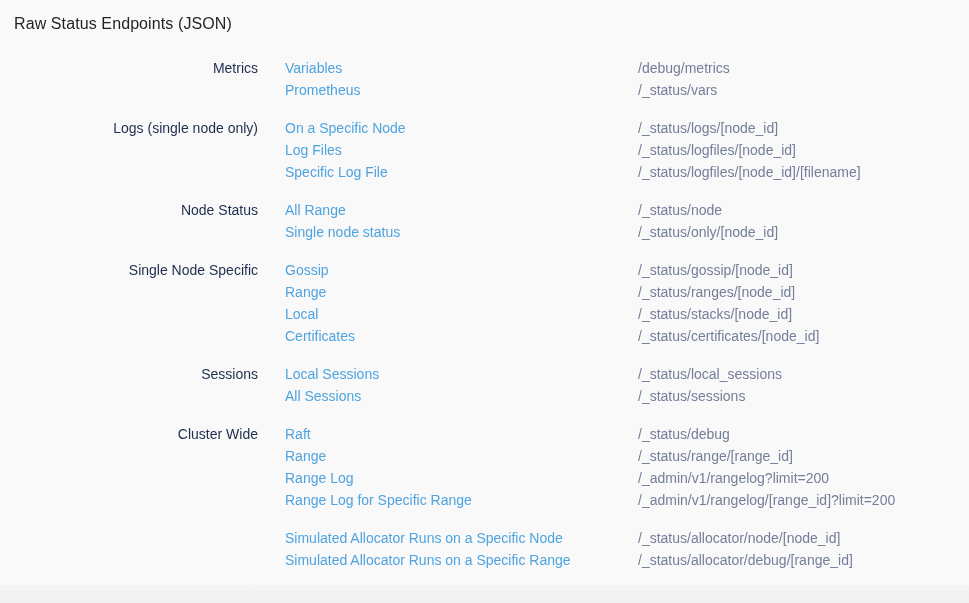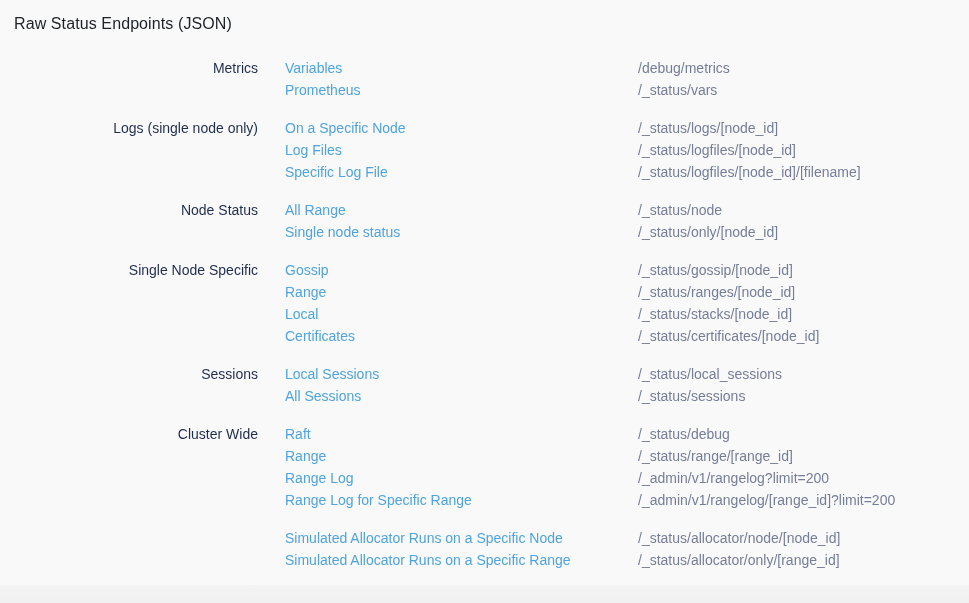--- a/index.html
+++ b/index.html
@@ -126,18 +126,18 @@
     <a class="link">Range Log</a>
     <div class="path">/_admin/v1/rangelog?limit=200</div>
     <a class="link">Range Log for Specific Range</a>
     <div class="path">/_admin/v1/rangelog/[range_id]?limit=200</div>
   </div>
 
   <div class="section">
     <a class="link">Simulated Allocator Runs on a Specific Node</a>
     <div class="path">/_status/allocator/node/[node_id]</div>
     <a class="link">Simulated Allocator Runs on a Specific Range</a>
-    <div class="path">/_status/allocator/only/[range_id]</div>
+    <div class="path">/_status/allocator/debug/[range_id]</div>
   </div>
 
 </div>
 
 <div class="footer-band"></div>
 
 </body></html>

